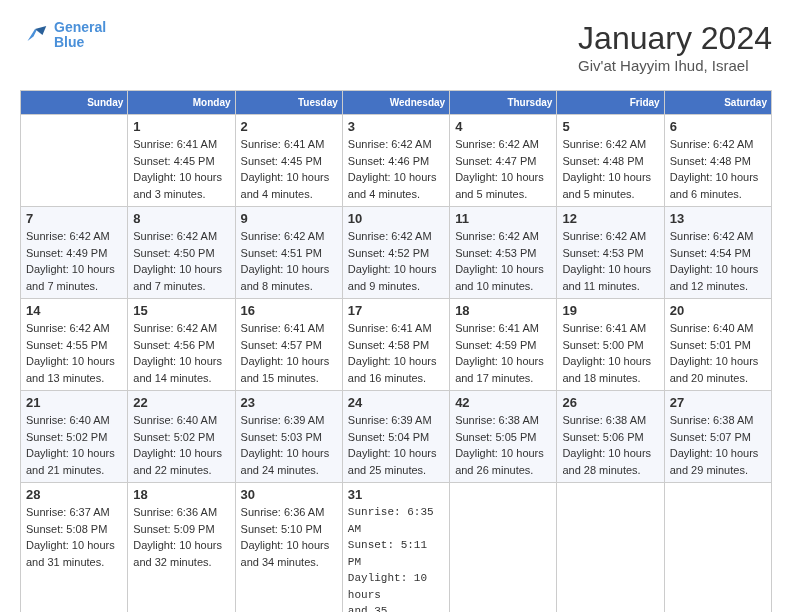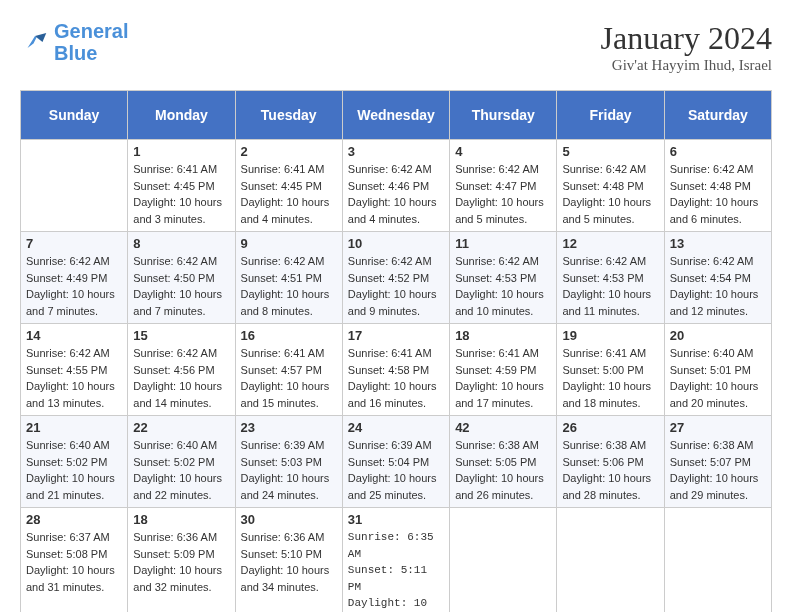--- a/index.html
+++ b/index.html
@@ -15,56 +15,54 @@
       justify-content: space-between;
       align-items: flex-start;
       margin-bottom: 16px;
     }
     .logo {
       display: flex;
       align-items: center;
       gap: 4px;
     }
     .logo-text {
-      font-size: 20px;
+      font-size: 14px;
       font-weight: bold;
       color: #333;
       line-height: 1.1;
     }
     .logo-text span {
       color: #4a90d9;
     }
     .logo-bird {
       width: 30px;
       height: 30px;
     }
     .title-block {
-      text-align: right;
-      font-family: Liberation Serif, serif;
     }
     .month-title {
       font-size: 32px;
       font-weight: normal;
       color: #333;
     }
     .subtitle {
       font-size: 15px;
       color: #555;
     }
     table {
       width: 100%;
       border-collapse: collapse;
     }
     thead tr th {
       background-color: #4472c4;
       color: #fff;
-      font-size: 14px;
+      font-size: 10px;
       font-weight: bold;
-      padding: 16px 4px;
-      text-align: center;
+      padding: 6px 4px;
+      text-align: right;
       border: 1px solid #ccc;
     }
     tbody tr td {
       vertical-align: top;
       border: 1px solid #ccc;
       padding: 4px 5px;
       font-size: 11px;
       color: #333;
       width: calc(100% / 7);
       min-height: 80px;

